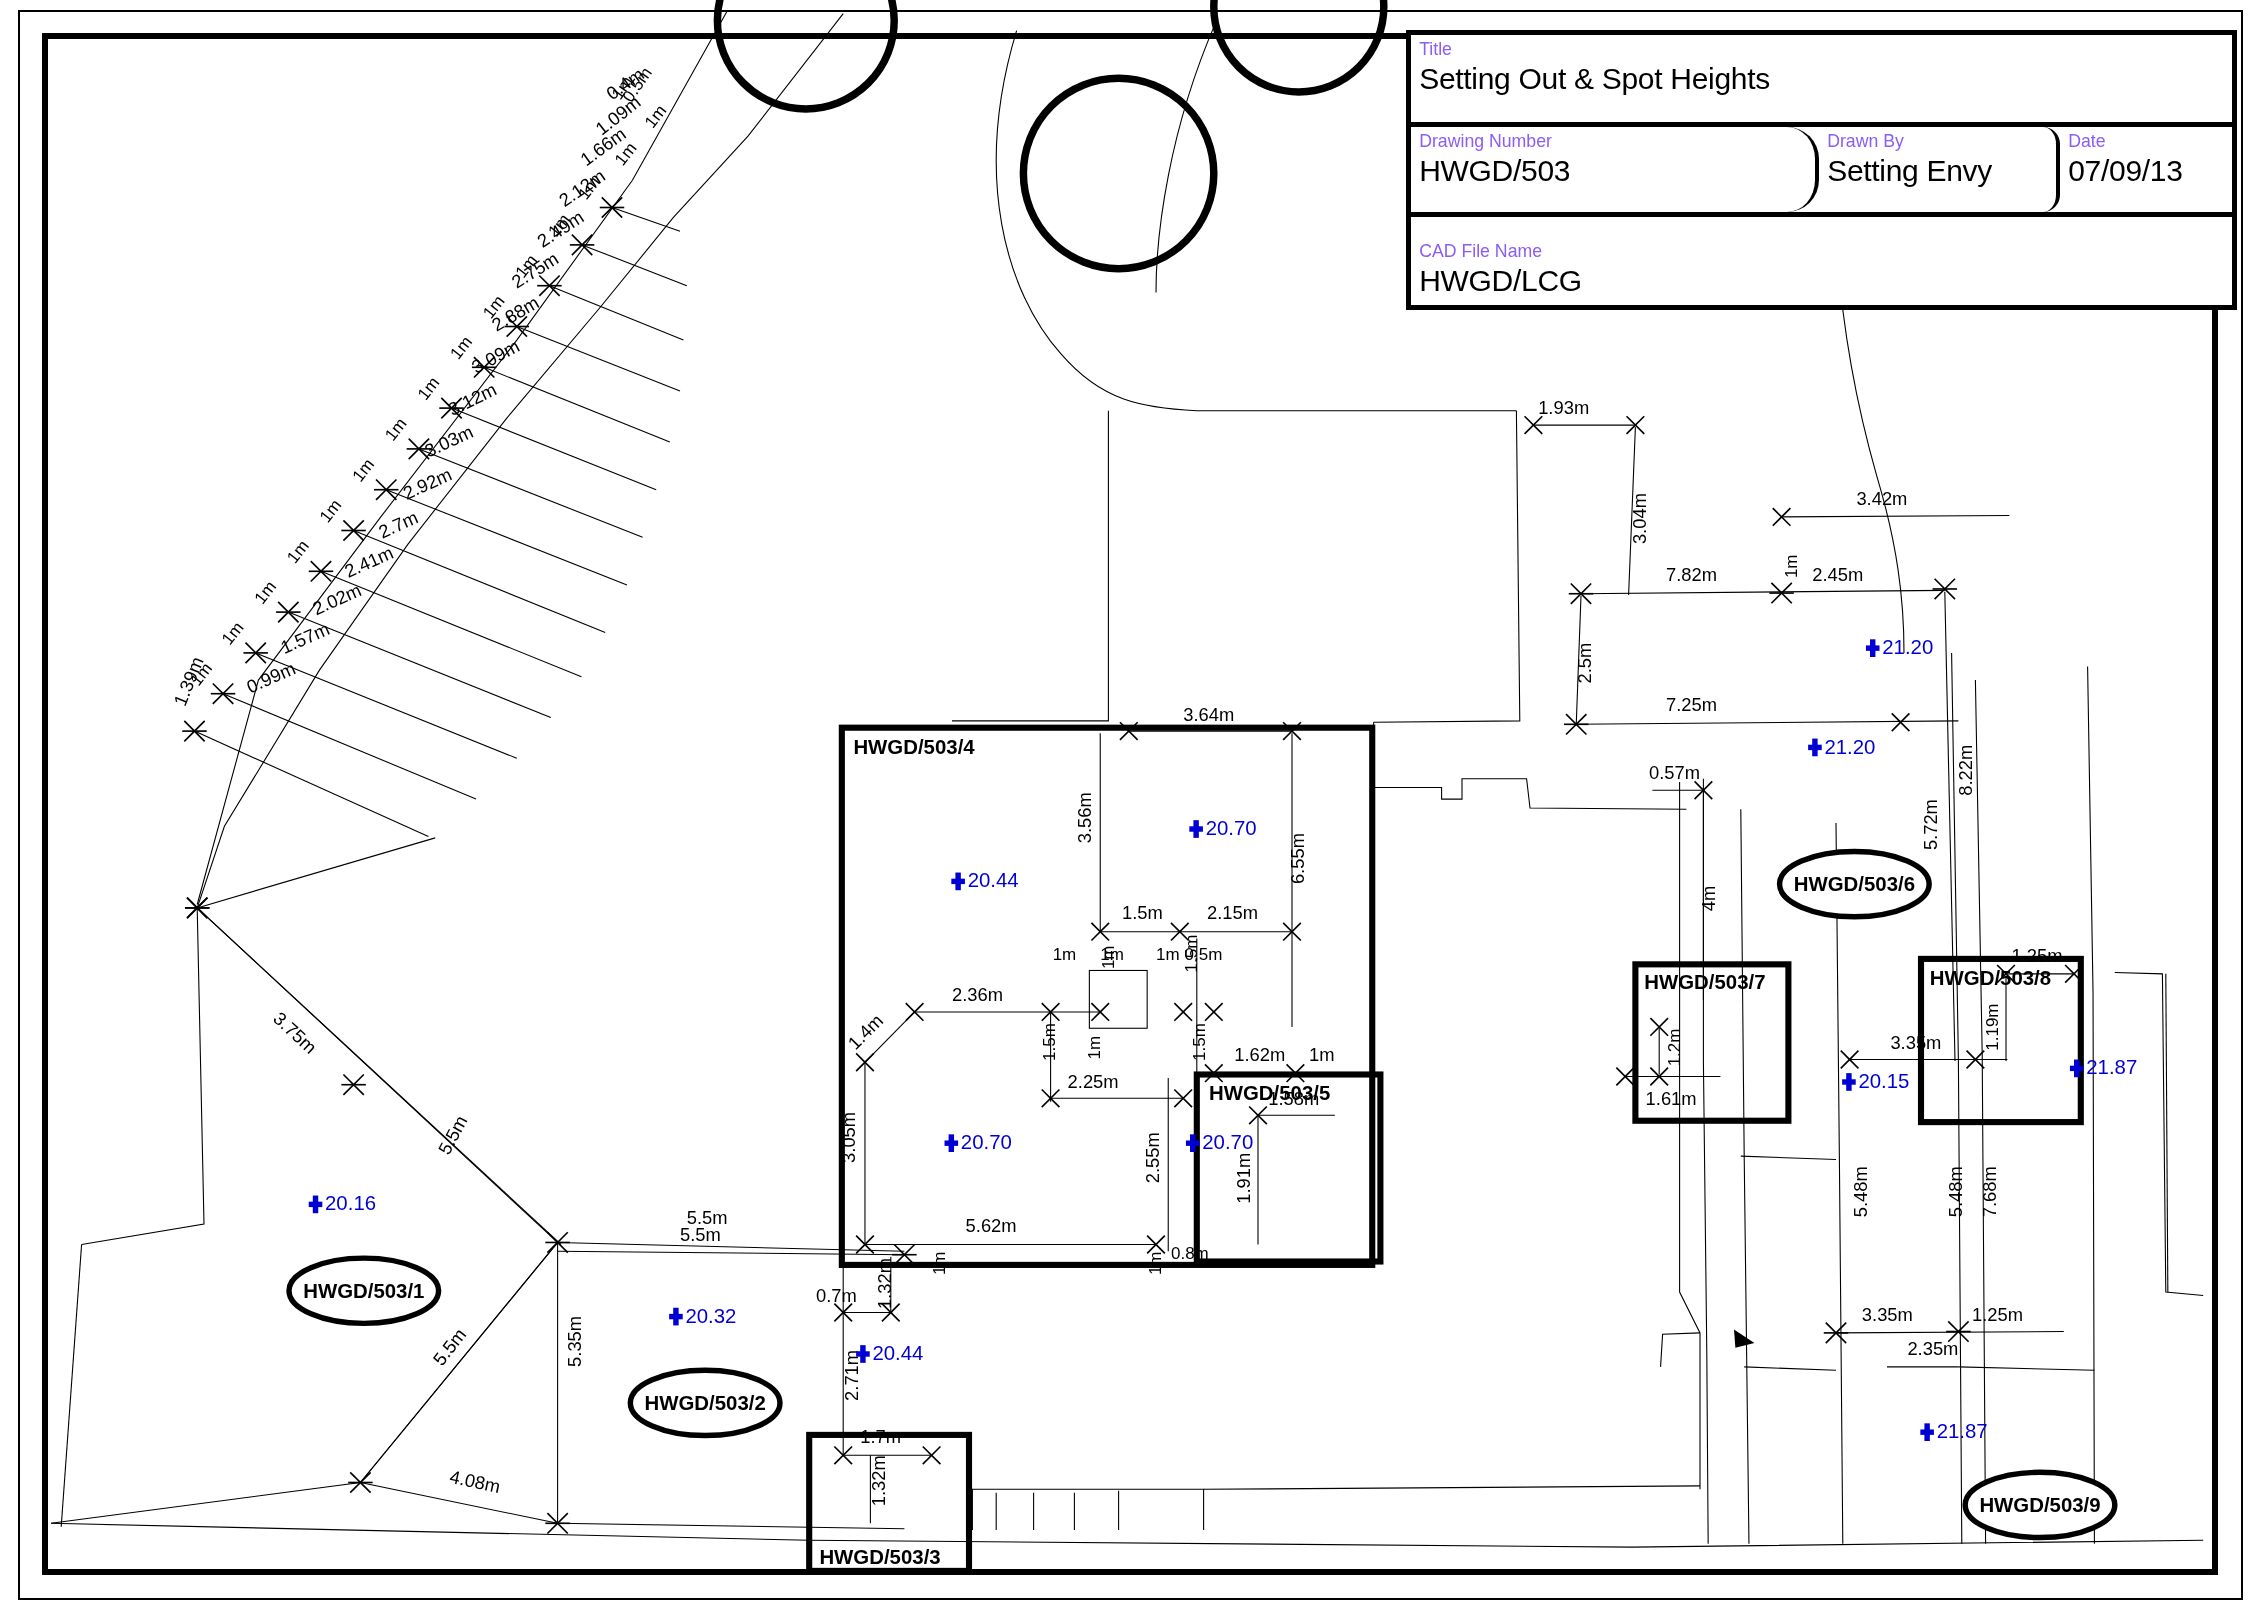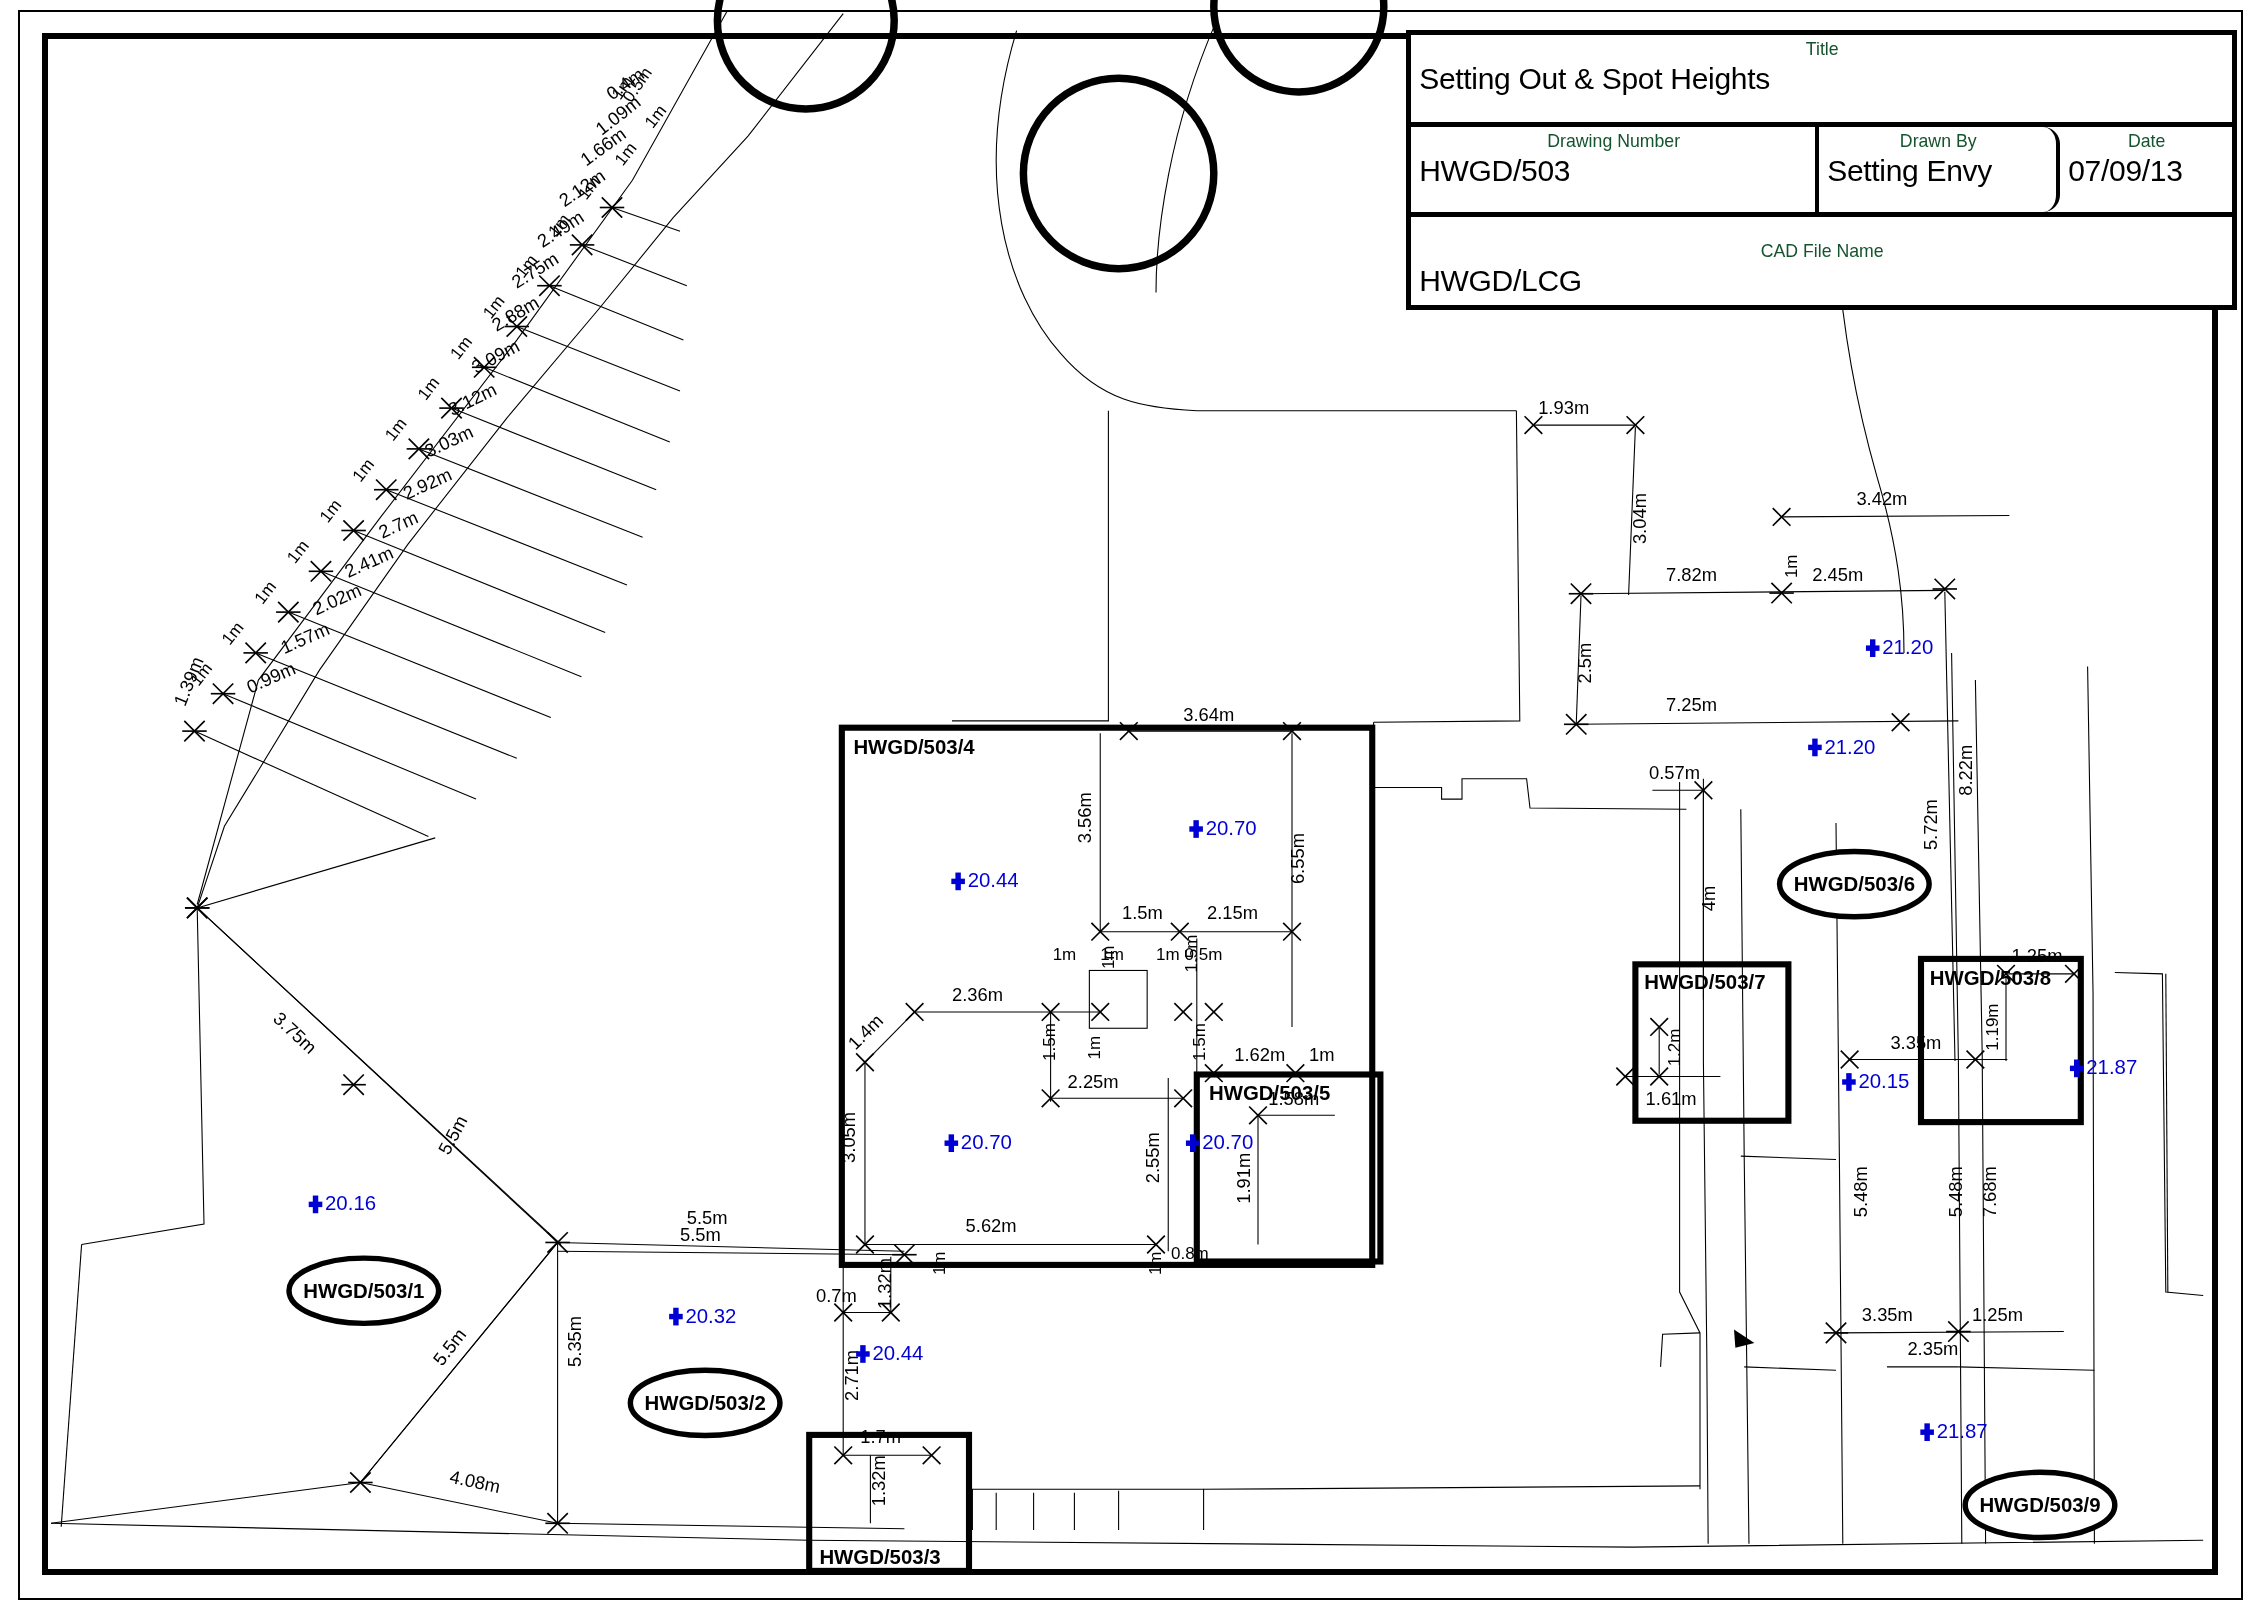--- a/index.html
+++ b/index.html
@@ -22,21 +22,21 @@
     border:6.1px solid #000;
     box-sizing:border-box;
   }
   
   .title-block{
     position:absolute;left:1406px;top:30px;width:831px;height:280px;
     border:5.4px solid #000;box-sizing:border-box;background:#fff;z-index:40;
   }
   .tb-row{display:flex;box-sizing:border-box;}
   .tb-cell{box-sizing:border-box;padding:4.1px 6.8px 1.4px 8.2px;position:relative;}
-  .tb-label{font-size:17.7px;line-height:20.4px;color:#14532d;text-align:center;}
+  .tb-label{font-size:17.7px;line-height:20.4px;color:#8b5cf6;}
   .tb-value{font-size:30px;line-height:38px;color:#000;letter-spacing:-0.3px;}
   .row1{height:92px;border-bottom:5.4px solid #000;}
   .row2{height:90px;border-bottom:5.4px solid #000;}
   .row3{height:87px;margin-top:20px;}
   .div-v{border-right:4.1px solid #000;}
   
   svg.plan{position:absolute;left:0;top:0;width:2261px;height:1622px;z-index:10;}
   .thin{stroke:#000;stroke-width:1.6;fill:none;}
   .thick{stroke:#000;stroke-width:9;fill:none;}
   .tree{stroke:#000;stroke-width:11;fill:none;}
@@ -480,21 +480,21 @@
   <div class="title-block">
 
     <div class="tb-row row1">
       <div class="tb-cell" style="flex:1 1 auto;">
         <div class="tb-label">Title</div>
         <div class="tb-value">Setting Out &amp; Spot Heights</div>
       </div>
     </div>
 
     <div class="tb-row row2">
-      <div class="tb-cell div-v" style="flex:0 0 408px;">
+      <div class="tb-cell div-v" style="flex:0 0 408px;border-radius:32px;">
         <div class="tb-label">Drawing Number</div>
         <div class="tb-value">HWGD/503</div>
       </div>
       <div class="tb-cell div-v" style="flex:0 0 241px;border-radius:17px;">
         <div class="tb-label">Drawn By</div>
         <div class="tb-value">Setting Envy</div>
       </div>
       <div class="tb-cell" style="flex:1 1 auto;">
         <div class="tb-label">Date</div>
         <div class="tb-value">07/09/13</div>

